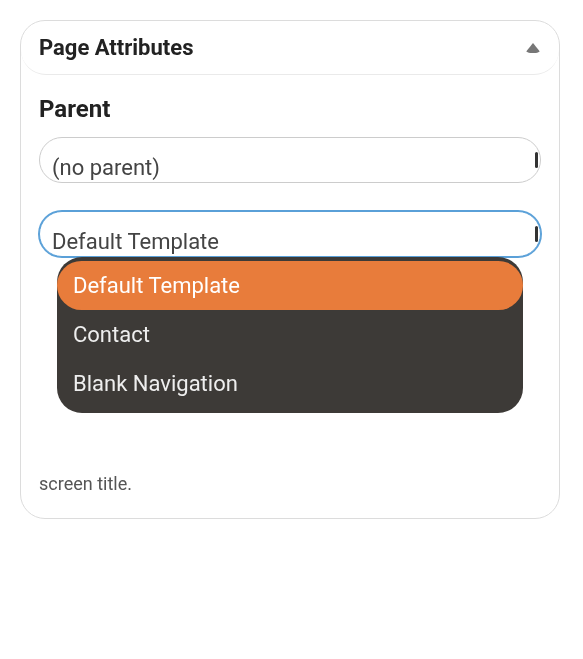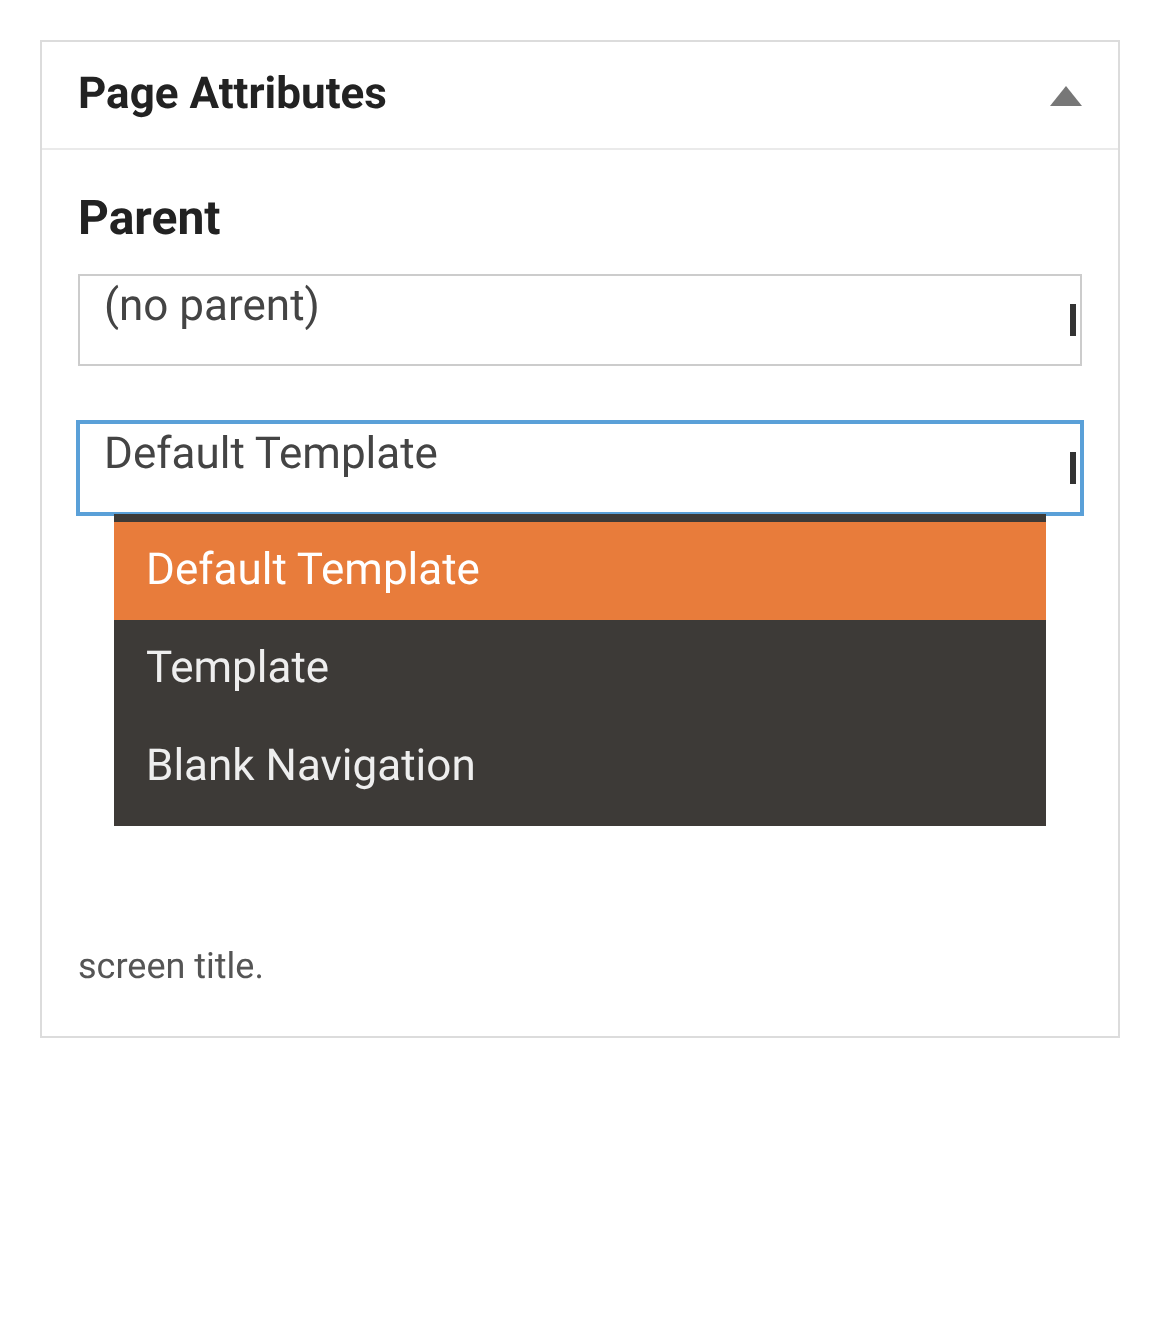--- a/index.html
+++ b/index.html
@@ -1,18 +1,19 @@
 <!DOCTYPE html>
 <html><head>
   <meta charset="utf-8">
   <style>
     * {
       box-sizing: border-box;
       margin: 0;
       padding: 0;
+      border-radius: 25px;
     }
     body {
       font-family: -apple-system, BlinkMacSystemFont, "Segoe UI", Roboto, Oxygen-Sans, Ubuntu, Cantarell, "Helvetica Neue", sans-serif;
       background: #ffffff;
       padding: 20px;
     }
     .metabox {
       border: 1px solid #dcdcdc;
       background: #ffffff;
       width: 540px;
@@ -50,21 +51,21 @@
       color: #222;
       display: block;
       margin-bottom: 14px;
     }
     .select-box {
       width: 100%;
       border: 1px solid #cccccc;
       background: #ffffff;
       font-size: 22px;
       color: #444;
-      padding: 2px 12px;
+      padding: 16px 12px;
       height: 46px;
       line-height: 28px;
       position: relative;
       cursor: pointer;
     }
     .select-box.focused {
       border: 1px solid #5aa0d8;
       box-shadow: 0 0 0 1px #5aa0d8;
     }
     .select-box .selected-text {
@@ -125,21 +126,21 @@
     </div>
 
     <div class="field-group" style="margin-bottom:0; position:relative;">
       <div class="select-box focused">
         <span class="selected-text">Default Template</span>
         <span class="caret-hint"></span>
       </div>
 
       <div class="dropdown-list">
         <div class="dropdown-item highlighted">Default Template</div>
-        <div class="dropdown-item">Template</div>
+        <div class="dropdown-item">Contact</div>
         <div class="dropdown-item">Blank Navigation</div>
       </div>
     </div>
 
     <div class="help-text">screen title.</div>
 
   </div>
 
 </div>
 

